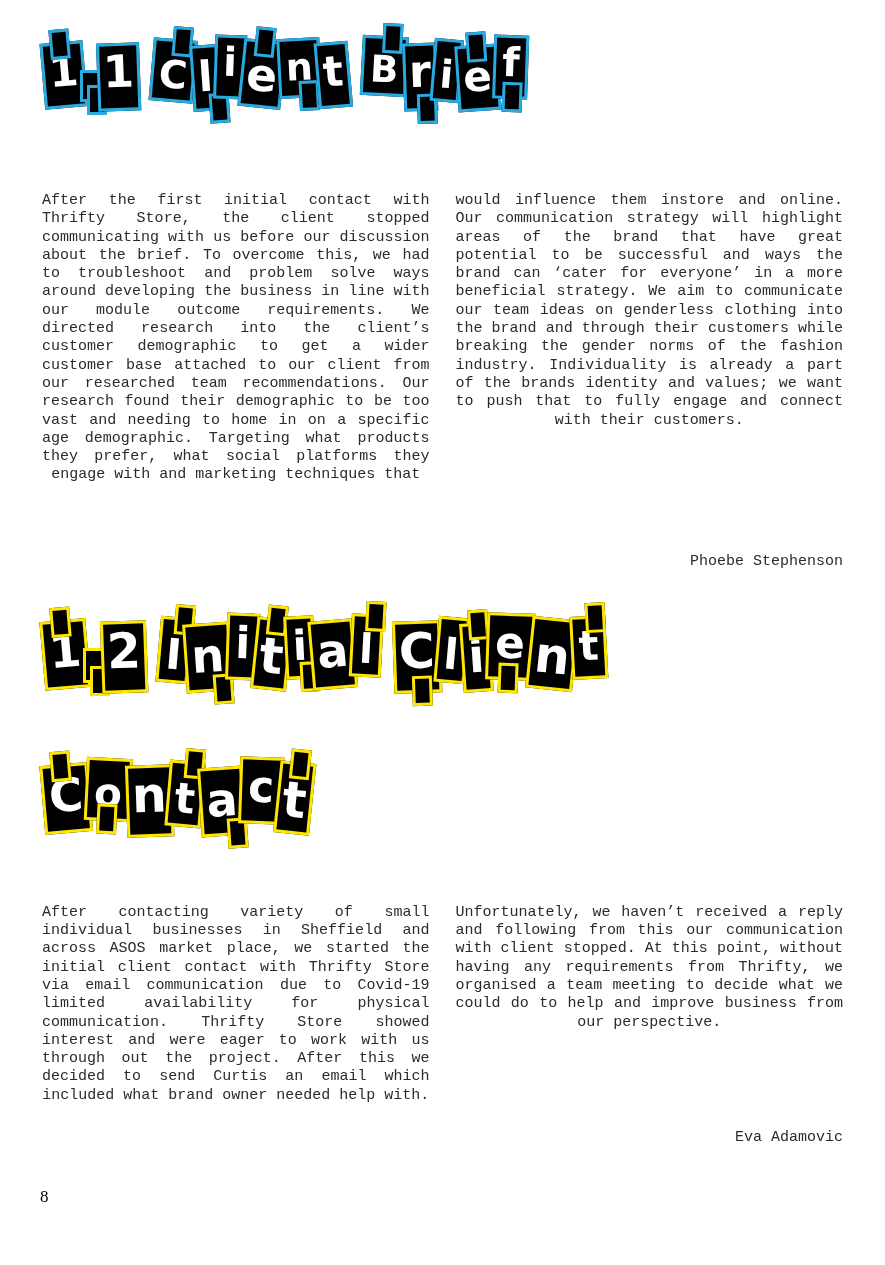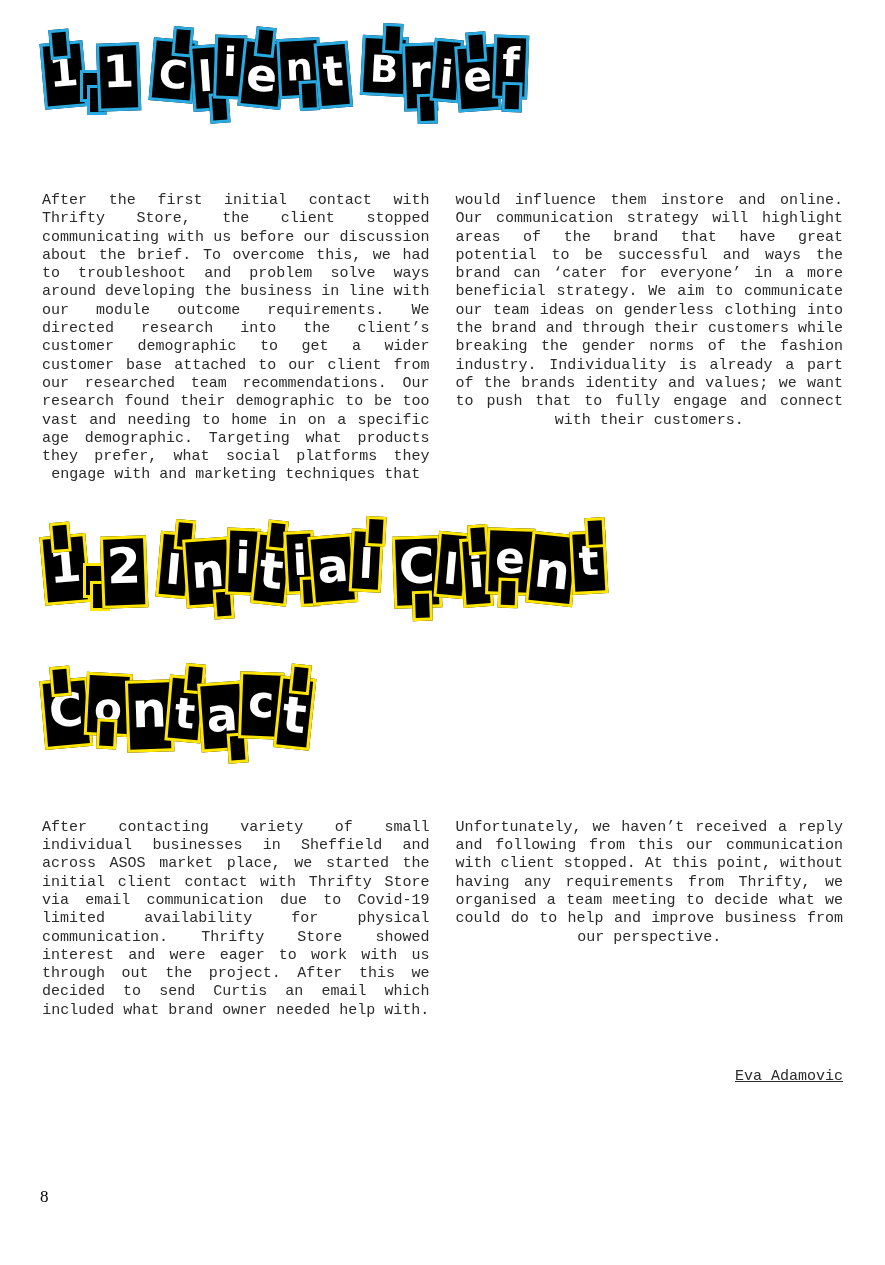--- a/index.html
+++ b/index.html
@@ -54,21 +54,21 @@
     color:#2b2b2b;
     text-align:justify;
     text-align-last:center;
   }
   .byline {
     text-align:right;
     font-size:15px;
     color:#2b2b2b;
     margin-top:68px;
   }
-  .byline-2 { margin-top:48px;text-decoration:underline; }
+  .byline-2 { margin-top:24px; }
 
   .page-number {
     position:absolute;
     left:40px; bottom:58px;
     font-family:"Liberation Serif", serif;
     font-size:17px;
     color:#000;
   }
 </style>
 </head>
@@ -76,20 +76,21 @@
 
 <div class="page">
 
   <div class="ransom ransom-1"><span class="tile" style="font-size: 42px; padding: 8px 4px 14px; transform: rotate(-5deg) translateY(3px); border-color: rgb(41, 171, 226);">1<span class="scrap" style="border-color: rgb(41, 171, 226); top: -16px; left: 20%;"></span></span><span class="tile" style="font-size: 21px; padding: 2px 4px 6px; transform: translateY(14px); border-color: rgb(41, 171, 226);">.<span class="scrap" style="border-color: rgb(41, 171, 226); bottom: -16px; left: 26%;"></span></span><span class="tile" style="font-size: 44.52px; padding: 6px 3px 16px; transform: rotate(-2deg) translateY(5px); border-color: rgb(41, 171, 226);">1</span><span class="ransom-space"></span><span class="tile" style="font-size: 38.64px; padding: 16px 5px 6px; transform: rotate(5deg) translateY(-2px); border-color: rgb(41, 171, 226);">C<span class="scrap" style="border-color: rgb(41, 171, 226); top: -16px; left: 41%;"></span></span><span class="tile" style="font-size: 42px; padding: 10px 4px 12px; transform: rotate(-4deg) translateY(6px); border-color: rgb(41, 171, 226);">l<span class="scrap" style="border-color: rgb(41, 171, 226); bottom: -16px; left: 59%;"></span></span><span class="tile" style="font-size: 39.9px; padding: 7px 6px 15px; transform: rotate(2deg) translateY(-5px); border-color: rgb(41, 171, 226);">i</span><span class="tile" style="font-size: 45.36px; padding: 13px 3px 8px; transform: rotate(6deg) translateY(2px); border-color: rgb(41, 171, 226);">e<span class="scrap" style="border-color: rgb(41, 171, 226); top: -16px; left: 22%;"></span></span><span class="tile" style="font-size: 37.8px; padding: 9px 5px 11px; transform: rotate(-3deg) translateY(-4px); border-color: rgb(41, 171, 226);">n<span class="scrap" style="border-color: rgb(41, 171, 226); bottom: -16px; left: 47%;"></span></span><span class="tile" style="font-size: 42px; padding: 8px 4px 14px; transform: rotate(-5deg) translateY(3px); border-color: rgb(41, 171, 226);">t</span><span class="ransom-space"></span><span class="tile" style="font-size: 36.96px; padding: 14px 6px 7px; transform: rotate(3deg) translateY(-6px); border-color: rgb(41, 171, 226);">B<span class="scrap" style="border-color: rgb(41, 171, 226); top: -16px; left: 43%;"></span></span><span class="tile" style="font-size: 44.52px; padding: 6px 3px 16px; transform: rotate(-2deg) translateY(5px); border-color: rgb(41, 171, 226);">r<span class="scrap" style="border-color: rgb(41, 171, 226); bottom: -16px; left: 35%;"></span></span><span class="tile" style="font-size: 38.64px; padding: 16px 5px 6px; transform: rotate(5deg) translateY(-2px); border-color: rgb(41, 171, 226);">i</span><span class="tile" style="font-size: 42px; padding: 10px 4px 12px; transform: rotate(-4deg) translateY(6px); border-color: rgb(41, 171, 226);">e<span class="scrap" style="border-color: rgb(41, 171, 226); top: -16px; left: 24%;"></span></span><span class="tile" style="font-size: 39.9px; padding: 7px 6px 15px; transform: rotate(2deg) translateY(-5px); border-color: rgb(41, 171, 226);">f<span class="scrap" style="border-color: rgb(41, 171, 226); bottom: -16px; left: 23%;"></span></span></div>
 
   <div class="content">
     <div class="columns">
       <div class="col">After the first initial contact with Thrifty Store, the client stopped communicating with us before our discussion about the brief. To overcome this, we had to troubleshoot and problem solve ways around developing the business in line with our module outcome requirements. We directed research into the client’s customer demographic to get a wider customer base attached to our client from our researched team recommendations. Our research found their demographic to be too vast and needing to home in on a specific age demographic. Targeting what products they prefer, what social platforms they engage with and marketing techniques that</div>
       <div class="col">would influence them instore and online. Our communication strategy will highlight areas of the brand that have great potential to be successful and ways the brand can ‘cater for everyone’ in a more beneficial strategy. We aim to communicate our team ideas on genderless clothing into the brand and through their customers while breaking the gender norms of the fashion industry. Individuality is already a part of the brands identity and values; we want to push that to fully engage and connect with their customers.</div>
     </div>
+    <div class="byline">Phoebe Stephenson</div>
   </div>
 
   <div class="ransom ransom-2a"><span class="tile" style="font-size: 46px; padding: 8px 4px 14px; transform: rotate(-5deg) translateY(3px); border-color: rgb(255, 230, 0);">1<span class="scrap" style="border-color: rgb(255, 230, 0); top: -16px; left: 20%;"></span></span><span class="tile" style="font-size: 23px; padding: 2px 4px 6px; transform: translateY(14px); border-color: rgb(255, 230, 0);">.<span class="scrap" style="border-color: rgb(255, 230, 0); bottom: -16px; left: 26%;"></span></span><span class="tile" style="font-size: 48.76px; padding: 6px 3px 16px; transform: rotate(-2deg) translateY(5px); border-color: rgb(255, 230, 0);">2</span><span class="ransom-space"></span><span class="tile" style="font-size: 42.32px; padding: 16px 5px 6px; transform: rotate(5deg) translateY(-2px); border-color: rgb(255, 230, 0);">I<span class="scrap" style="border-color: rgb(255, 230, 0); top: -16px; left: 41%;"></span></span><span class="tile" style="font-size: 46px; padding: 10px 4px 12px; transform: rotate(-4deg) translateY(6px); border-color: rgb(255, 230, 0);">n<span class="scrap" style="border-color: rgb(255, 230, 0); bottom: -16px; left: 59%;"></span></span><span class="tile" style="font-size: 43.7px; padding: 7px 6px 15px; transform: rotate(2deg) translateY(-5px); border-color: rgb(255, 230, 0);">i</span><span class="tile" style="font-size: 49.68px; padding: 13px 3px 8px; transform: rotate(6deg) translateY(2px); border-color: rgb(255, 230, 0);">t<span class="scrap" style="border-color: rgb(255, 230, 0); top: -16px; left: 22%;"></span></span><span class="tile" style="font-size: 41.4px; padding: 9px 5px 11px; transform: rotate(-3deg) translateY(-4px); border-color: rgb(255, 230, 0);">i<span class="scrap" style="border-color: rgb(255, 230, 0); bottom: -16px; left: 47%;"></span></span><span class="tile" style="font-size: 46px; padding: 8px 4px 14px; transform: rotate(-5deg) translateY(3px); border-color: rgb(255, 230, 0);">a</span><span class="tile" style="font-size: 40.48px; padding: 14px 6px 7px; transform: rotate(3deg) translateY(-6px); border-color: rgb(255, 230, 0);">l<span class="scrap" style="border-color: rgb(255, 230, 0); top: -16px; left: 43%;"></span></span><span class="ransom-space"></span><span class="tile" style="font-size: 48.76px; padding: 6px 3px 16px; transform: rotate(-2deg) translateY(5px); border-color: rgb(255, 230, 0);">C<span class="scrap" style="border-color: rgb(255, 230, 0); bottom: -16px; left: 35%;"></span></span><span class="tile" style="font-size: 42.32px; padding: 16px 5px 6px; transform: rotate(5deg) translateY(-2px); border-color: rgb(255, 230, 0);">l</span><span class="tile" style="font-size: 46px; padding: 10px 4px 12px; transform: rotate(-4deg) translateY(6px); border-color: rgb(255, 230, 0);">i<span class="scrap" style="border-color: rgb(255, 230, 0); top: -16px; left: 24%;"></span></span><span class="tile" style="font-size: 43.7px; padding: 7px 6px 15px; transform: rotate(2deg) translateY(-5px); border-color: rgb(255, 230, 0);">e<span class="scrap" style="border-color: rgb(255, 230, 0); bottom: -16px; left: 23%;"></span></span><span class="tile" style="font-size: 49.68px; padding: 13px 3px 8px; transform: rotate(6deg) translateY(2px); border-color: rgb(255, 230, 0);">n</span><span class="tile" style="font-size: 41.4px; padding: 9px 5px 11px; transform: rotate(-3deg) translateY(-4px); border-color: rgb(255, 230, 0);">t<span class="scrap" style="border-color: rgb(255, 230, 0); top: -16px; left: 45%;"></span></span></div>
 
   <div class="ransom ransom-2b"><span class="tile" style="font-size: 46px; padding: 8px 4px 14px; transform: rotate(-5deg) translateY(3px); border-color: rgb(255, 230, 0);">C<span class="scrap" style="border-color: rgb(255, 230, 0); top: -16px; left: 20%;"></span></span><span class="tile" style="font-size: 40.48px; padding: 14px 6px 7px; transform: rotate(3deg) translateY(-6px); border-color: rgb(255, 230, 0);">o<span class="scrap" style="border-color: rgb(255, 230, 0); bottom: -16px; left: 26%;"></span></span><span class="tile" style="font-size: 48.76px; padding: 6px 3px 16px; transform: rotate(-2deg) translateY(5px); border-color: rgb(255, 230, 0);">n</span><span class="tile" style="font-size: 42.32px; padding: 16px 5px 6px; transform: rotate(5deg) translateY(-2px); border-color: rgb(255, 230, 0);">t<span class="scrap" style="border-color: rgb(255, 230, 0); top: -16px; left: 41%;"></span></span><span class="tile" style="font-size: 46px; padding: 10px 4px 12px; transform: rotate(-4deg) translateY(6px); border-color: rgb(255, 230, 0);">a<span class="scrap" style="border-color: rgb(255, 230, 0); bottom: -16px; left: 59%;"></span></span><span class="tile" style="font-size: 43.7px; padding: 7px 6px 15px; transform: rotate(2deg) translateY(-5px); border-color: rgb(255, 230, 0);">c</span><span class="tile" style="font-size: 49.68px; padding: 13px 3px 8px; transform: rotate(6deg) translateY(2px); border-color: rgb(255, 230, 0);">t<span class="scrap" style="border-color: rgb(255, 230, 0); top: -16px; left: 22%;"></span></span></div>
 
   <div class="content">
     <div class="columns" style="margin-top:40px">
       <div class="col">After contacting variety of small individual businesses in Sheffield and across ASOS market place, we started the initial client contact with Thrifty Store via email communication due to Covid-19 limited availability for physical communication. Thrifty Store showed interest and were eager to work with us through out the project. After this we decided to send Curtis an email which included what brand owner needed help with.</div>
       <div class="col">Unfortunately, we haven’t received a reply and following from this our communication with client stopped. At this point, without having any requirements from Thrifty, we organised a team meeting to decide what we could do to help and improve business from our perspective.</div>

